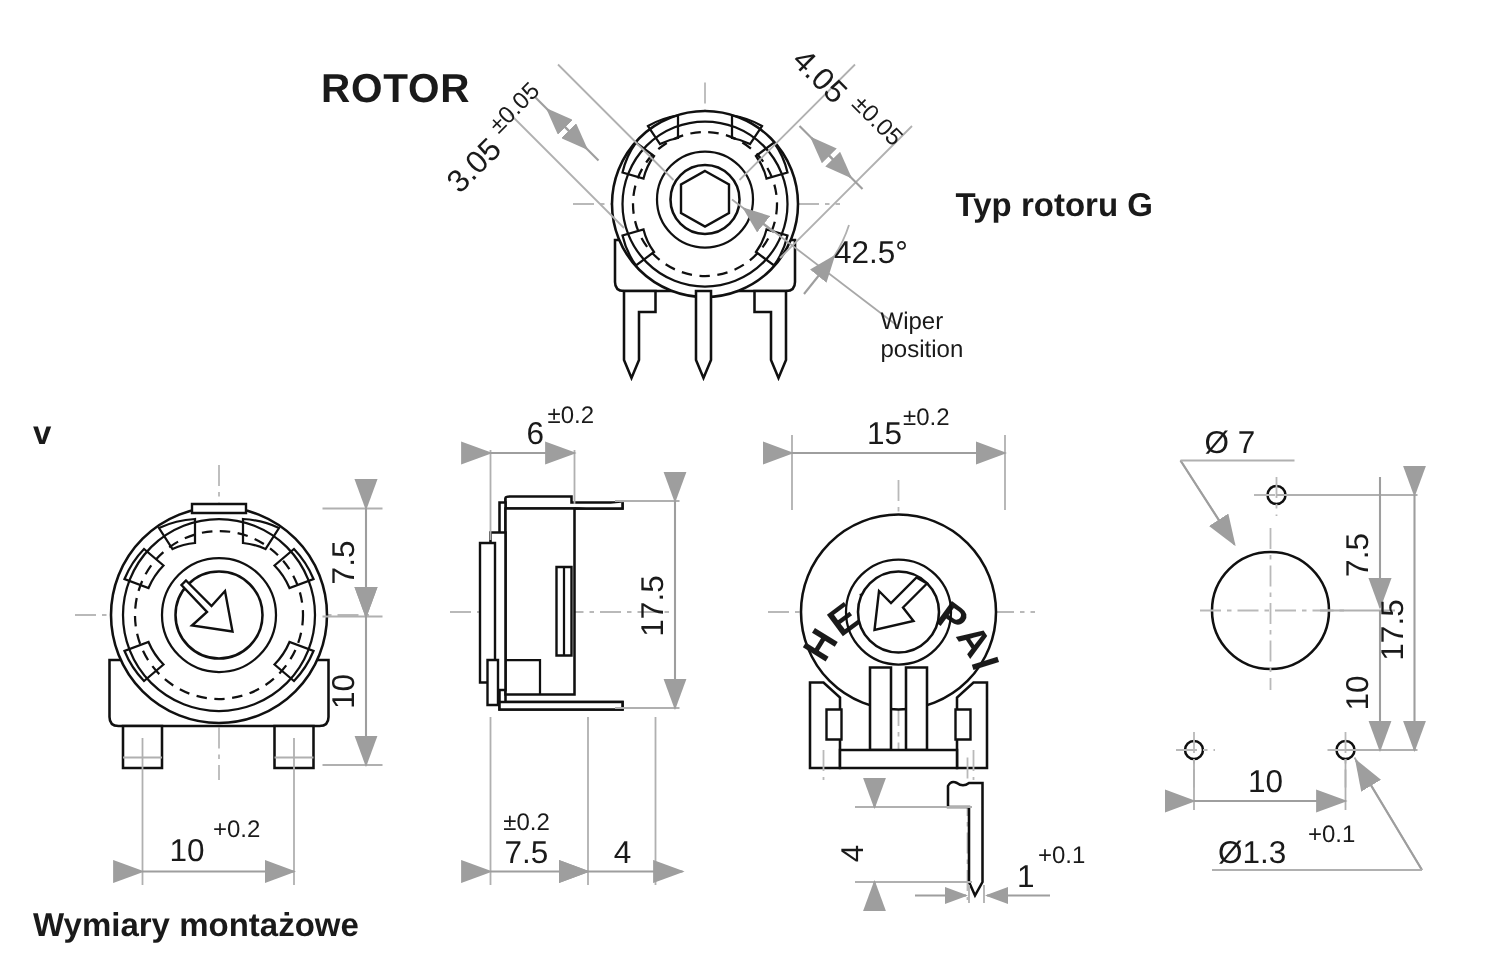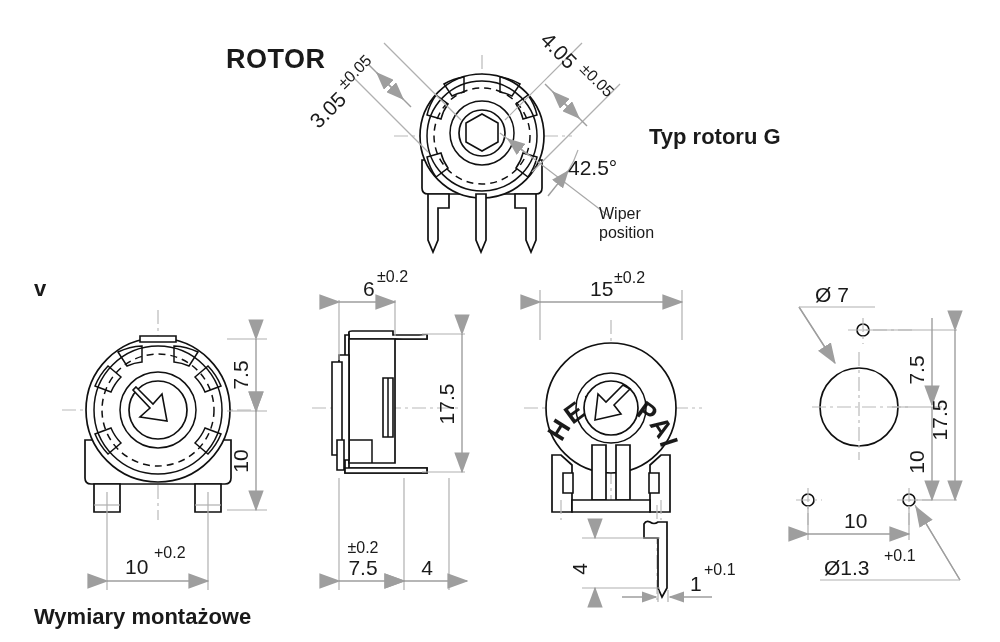--- a/index.html
+++ b/index.html
@@ -1,18 +1,18 @@
 <!DOCTYPE html>
 <html><head>
 <meta charset="utf-8">
 <style>
   html,body{margin:0;padding:0;background:#ffffff;}
   body{width:1000px;height:642px;position:relative;overflow:hidden;
        font-family:"Liberation Sans",sans-serif;color:#000;}
-  #sheet{position:absolute;left:12px;top:0;width:824px;height:642px;}
+  #sheet{position:absolute;left:0;top:0;width:824px;height:642px;}
   svg{display:block;}
   text{font-family:"Liberation Sans",sans-serif;fill:#1a1a1a;}
   .ttl{font-weight:bold;font-size:27px;letter-spacing:.5px;}
   .ttl2{font-weight:bold;font-size:22px;}
   .dim{font-size:21px;}
   .dimS{font-size:16px;}
   .note{font-size:16px;}
   .outline{fill:#ffffff;stroke:#101010;stroke-width:1.7;}
   .outline-thin{fill:none;stroke:#101010;stroke-width:1.5;}
   .fillw{fill:#ffffff;stroke:#101010;stroke-width:1.6;}

